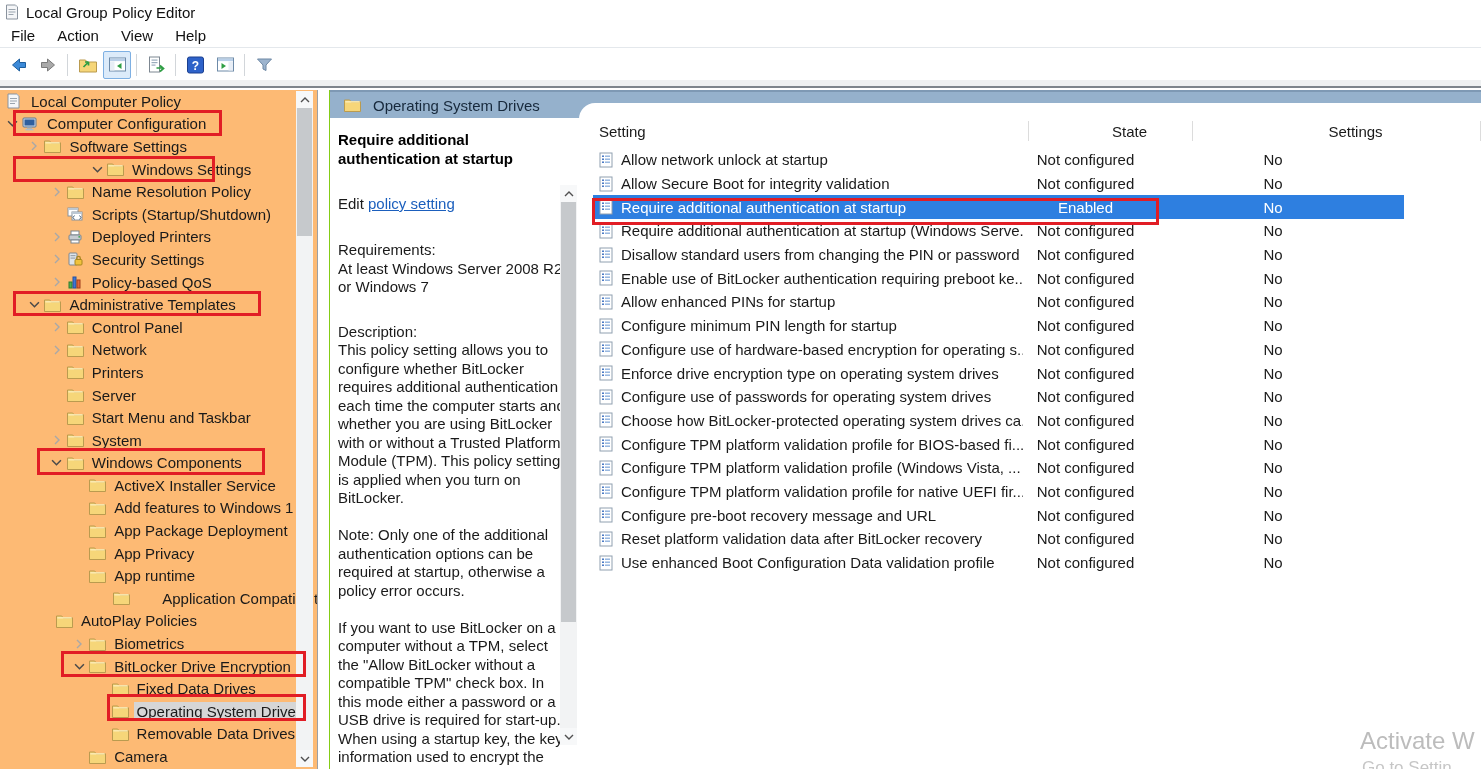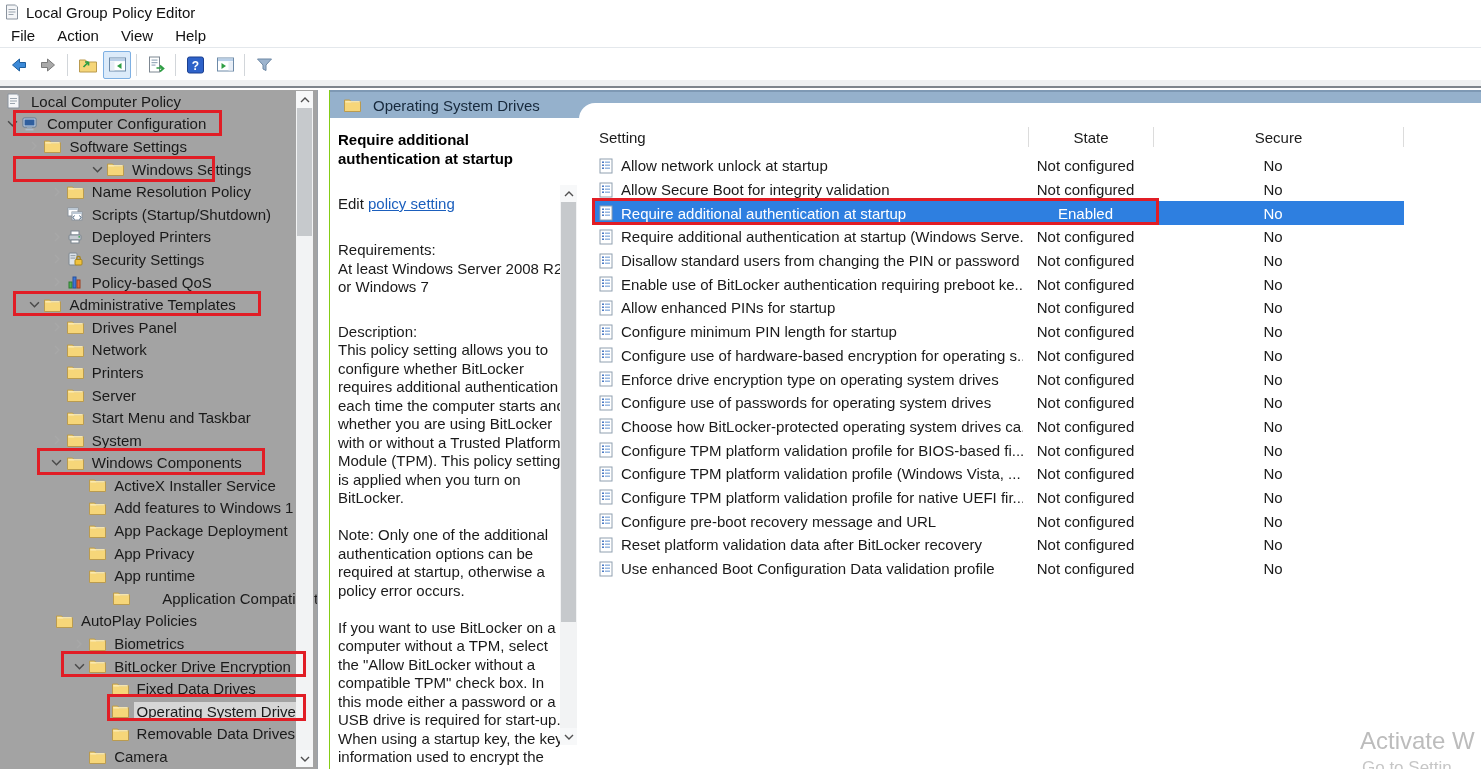--- a/index.html
+++ b/index.html
@@ -13,21 +13,21 @@
   .menubar{position:absolute;left:0;top:24px;width:100%;height:24px;display:flex;align-items:center;border-bottom:1px solid #e4e8ec;box-sizing:border-box;}
   .menu-item{padding:0 11px;color:#111;cursor:default;}
   .toolbar{position:absolute;left:0;top:49px;width:100%;height:31px;display:flex;align-items:center;padding-left:3px;box-sizing:border-box;}
   .tb-btn{width:26px;height:26px;display:inline-flex;align-items:center;justify-content:center;margin:0 1px;border:1px solid transparent;border-radius:2px;}
   .tb-btn.active{background:#dcebfa;border-color:#7eb0e3;}
   .tb-sep{width:1px;height:22px;background:#d2d6da;margin:0 4px;}
   .tb-ic{display:inline-flex;}
   .pre-strip{position:absolute;left:0;top:80px;width:100%;height:8px;background:#eff1f2;border-bottom:2px solid #7e858c;box-sizing:border-box;}
 
   
-  .tree-panel{position:absolute;left:0;top:90px;width:318px;height:679px;background:#a3a3a3;border-right:1px solid #9aa0a8;box-sizing:border-box;overflow:hidden;}
+  .tree-panel{position:absolute;left:0;top:90px;width:318px;height:679px;background:#fdba74;border-right:1px solid #9aa0a8;box-sizing:border-box;overflow:hidden;}
   .tree-row{height:22.6px;display:flex;align-items:center;white-space:nowrap;}
   .expander{width:20px;height:22px;display:inline-flex;align-items:center;justify-content:center;flex:0 0 20px;}
   .t-icon{width:19px;display:inline-flex;align-items:center;flex:0 0 19px;margin-right:3px;}
   .t-label{padding:1px 3px;}
   .t-label.sel{background:var(--treesel);}
 
   
   .vscroll{position:absolute;width:17px;background:#f2f3f4;}
   .sb-arrow{height:17px;display:flex;align-items:center;justify-content:center;background:#f7f8f9;}
   .sb-track{position:absolute;left:0;top:17px;bottom:17px;width:17px;}
@@ -47,21 +47,21 @@
   .detail-edit a{color:var(--link);text-decoration:underline;cursor:pointer;}
   .detail-sec{width:228px;line-height:18.5px;}
   .sec-req{margin-top:28px;}
   .sec-desc{margin-top:26px;}
   .detail-sec p{margin:18.5px 0 0 0;}
   .detail-sec p:first-of-type{margin-top:0;}
   .detail-scroll{left:229px;top:67px;height:560px;}
 
   
   .list-panel{position:absolute;left:249px;top:13px;right:0;bottom:0;background:#fff;border-top-left-radius:16px;overflow:hidden;}
-  .lp-header{margin-top:19px;height:30px;display:flex;align-items:center;}
+  .lp-header{margin-top:13px;height:30px;display:flex;align-items:center;justify-content:space-between;}
   .lp-cell{box-sizing:border-box;height:20px;display:flex;align-items:center;border-right:1px solid #dcdcdc;}
   .lp-cell.c1{width:450px;padding-left:20px;}
   .lp-cell.c2{width:125px;justify-content:center;}
   .lp-cell.c3{width:250px;justify-content:center;}
   .lp-rows{margin-top:2px;margin-left:14px;}
   .list-row{width:811px;height:23.7px;display:flex;align-items:center;padding-left:6px;box-sizing:border-box;white-space:nowrap;}
   .list-row .doc-ic{width:16px;flex:0 0 16px;margin-right:6px;display:inline-flex;}
   .col-set{width:402px;flex:0 0 402px;overflow:hidden;}
   .col-state{width:125px;flex:0 0 125px;text-align:center;}
   .col-comment{width:250px;flex:0 0 250px;text-align:center;}
@@ -325,21 +325,21 @@
             <svg width="10" height="10" viewBox="0 0 10 10">
               <path d="M3 1l4 4-4 4" fill="none" stroke="#a8a8a8" stroke-width="1.4"></path>
             </svg>
           </span>
           <span class="t-icon">
             <svg width="17" height="14" viewBox="0 0 17 14">
               <path d="M0.5 2 h5.2 l1.4 1.8 H16.5 V13.5 H0.5 Z" fill="#f6d679" stroke="#ba9b4f"></path>
               <rect x="1.3" y="3.1" width="14.4" height="1.4" fill="#fbebb6"></rect>
             </svg>
           </span>
-          <span class="t-label">Drives Panel</span>
+          <span class="t-label">Control Panel</span>
         </div>
         <div class="tree-row" style="padding-left: 46.8px;">
           <span class="expander">
             <svg width="10" height="10" viewBox="0 0 10 10">
               <path d="M3 1l4 4-4 4" fill="none" stroke="#a8a8a8" stroke-width="1.4"></path>
             </svg>
           </span>
           <span class="t-icon">
             <svg width="17" height="14" viewBox="0 0 17 14">
               <path d="M0.5 2 h5.2 l1.4 1.8 H16.5 V13.5 H0.5 Z" fill="#f6d679" stroke="#ba9b4f"></path>
@@ -570,21 +570,21 @@
             <rect x="1.3" y="3.1" width="14.4" height="1.4" fill="#fbebb6"></rect>
           </svg>
         </span>
       <span class="bar-title">Operating System Drives</span>
     </div>
 
     <div class="list-panel">
       <div class="lp-header">
         <div class="lp-cell c1">Setting</div>
         <div class="lp-cell c2">State</div>
-        <div class="lp-cell c3">Secure</div>
+        <div class="lp-cell c3">Settings</div>
       </div>
       <div class="lp-rows" id="lp-rows">
           <div class="list-row">
             <span class="doc-ic">
               <svg width="14" height="16" viewBox="0 0 14 16">
                 <rect x="1" y="1" width="12" height="14" fill="#fff" stroke="#90a0b0"></rect>
                 <rect x="3" y="3.5" width="2" height="1.4" fill="#3a6ec0"></rect>
                 <rect x="6" y="3.5" width="5" height="1.4" fill="#8fb2dd"></rect>
                 <rect x="3" y="6.5" width="2" height="1.4" fill="#3a6ec0"></rect>
                 <rect x="6" y="6.5" width="5" height="1.4" fill="#8fb2dd"></rect>

